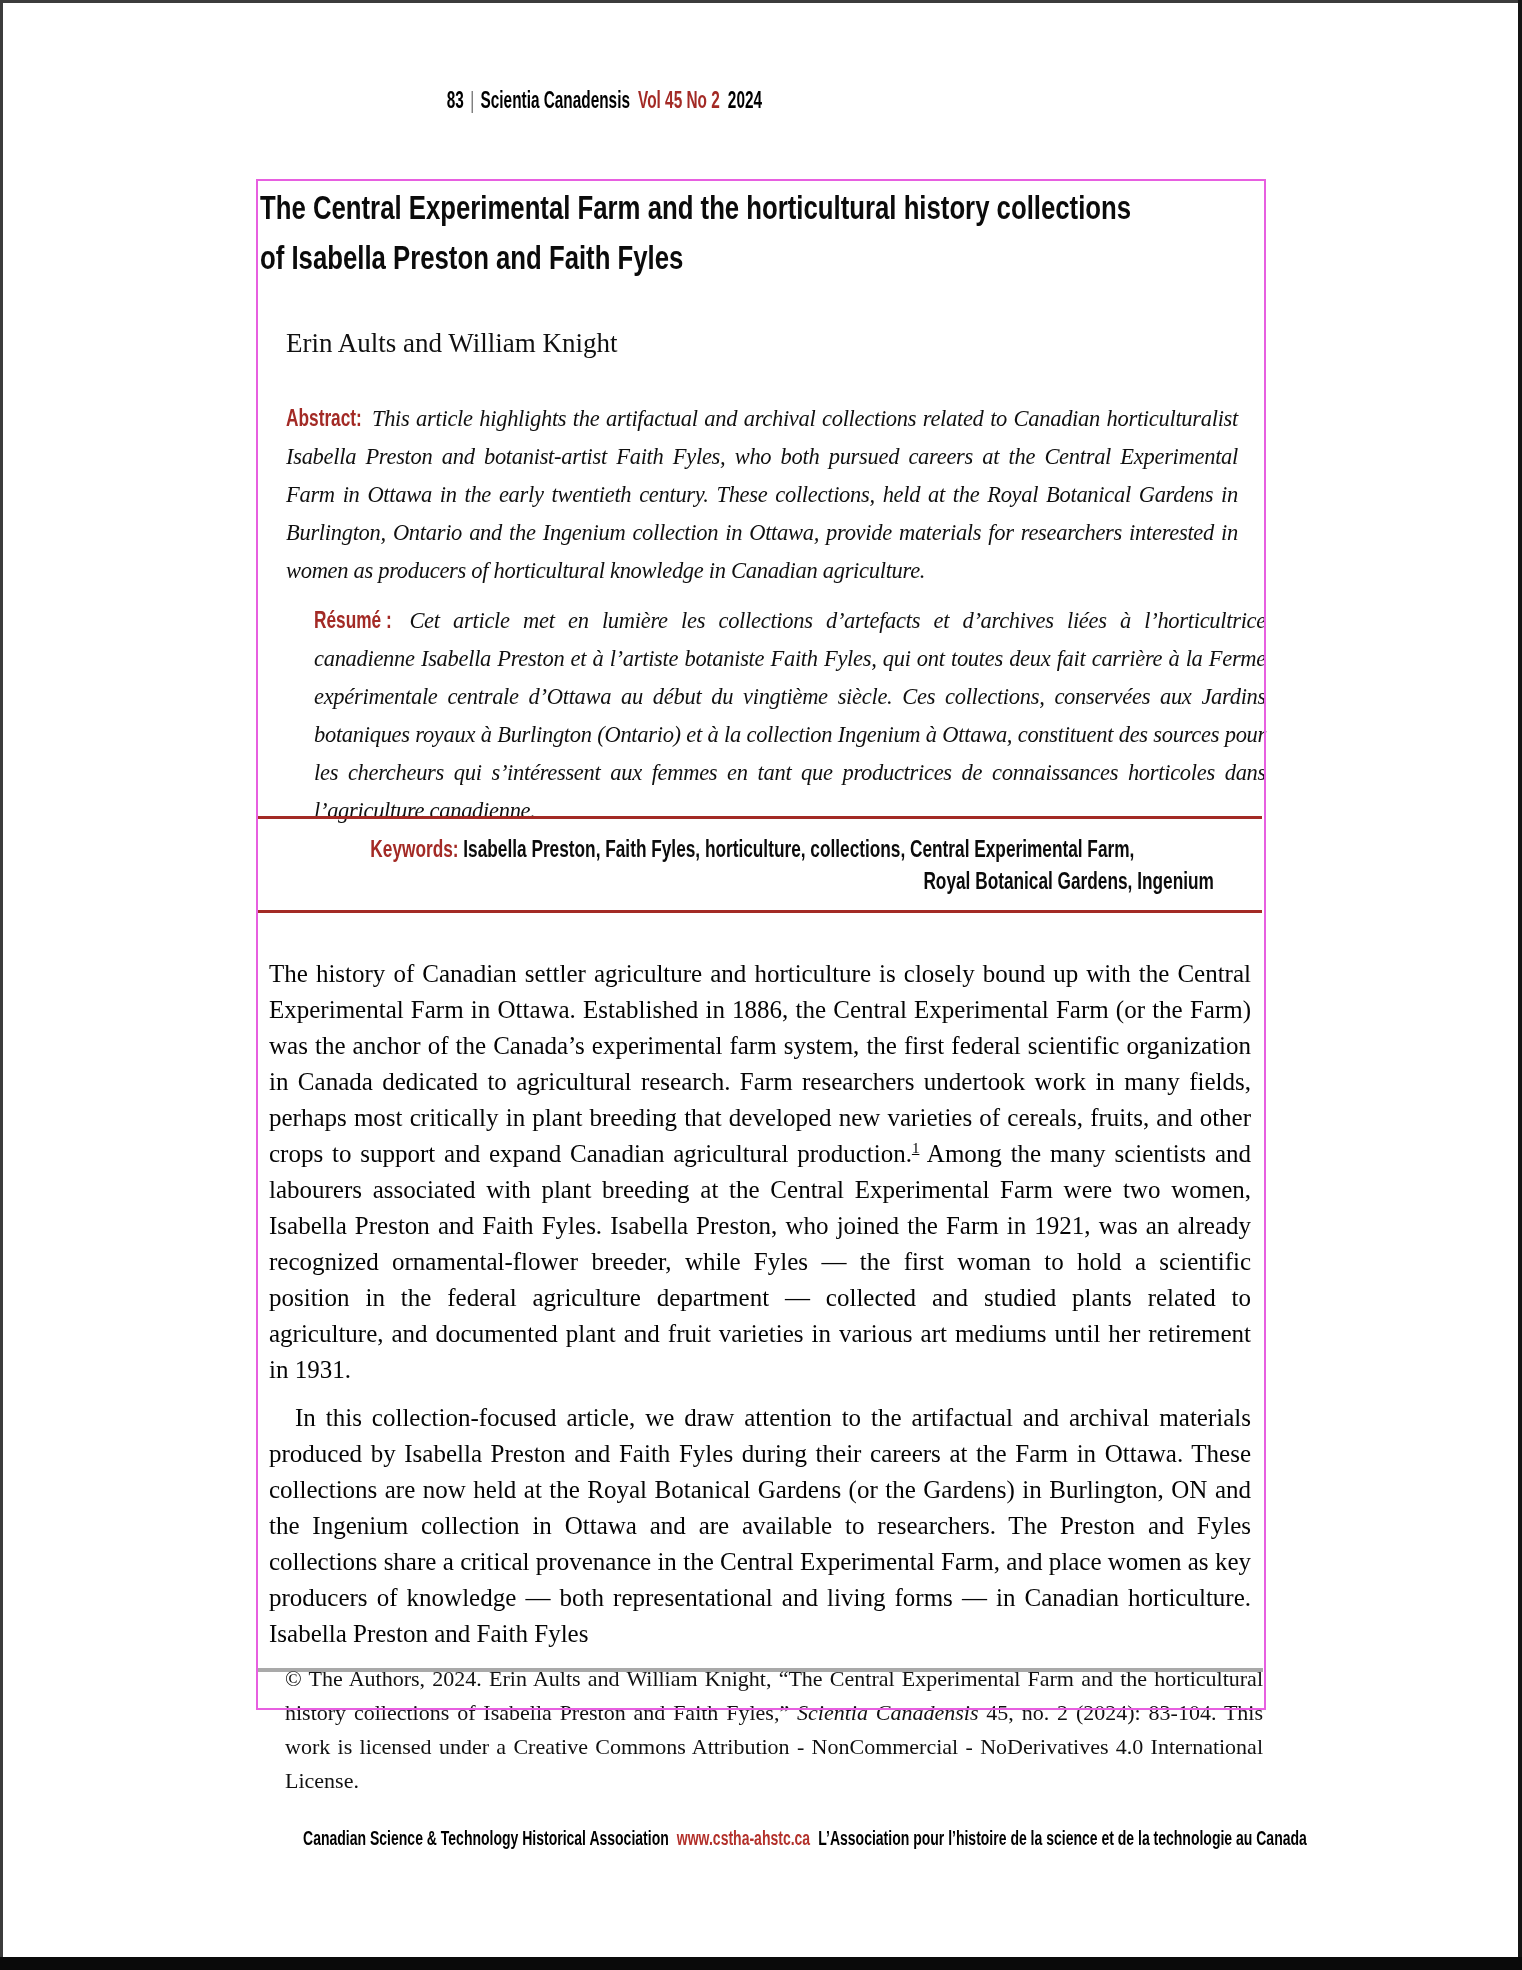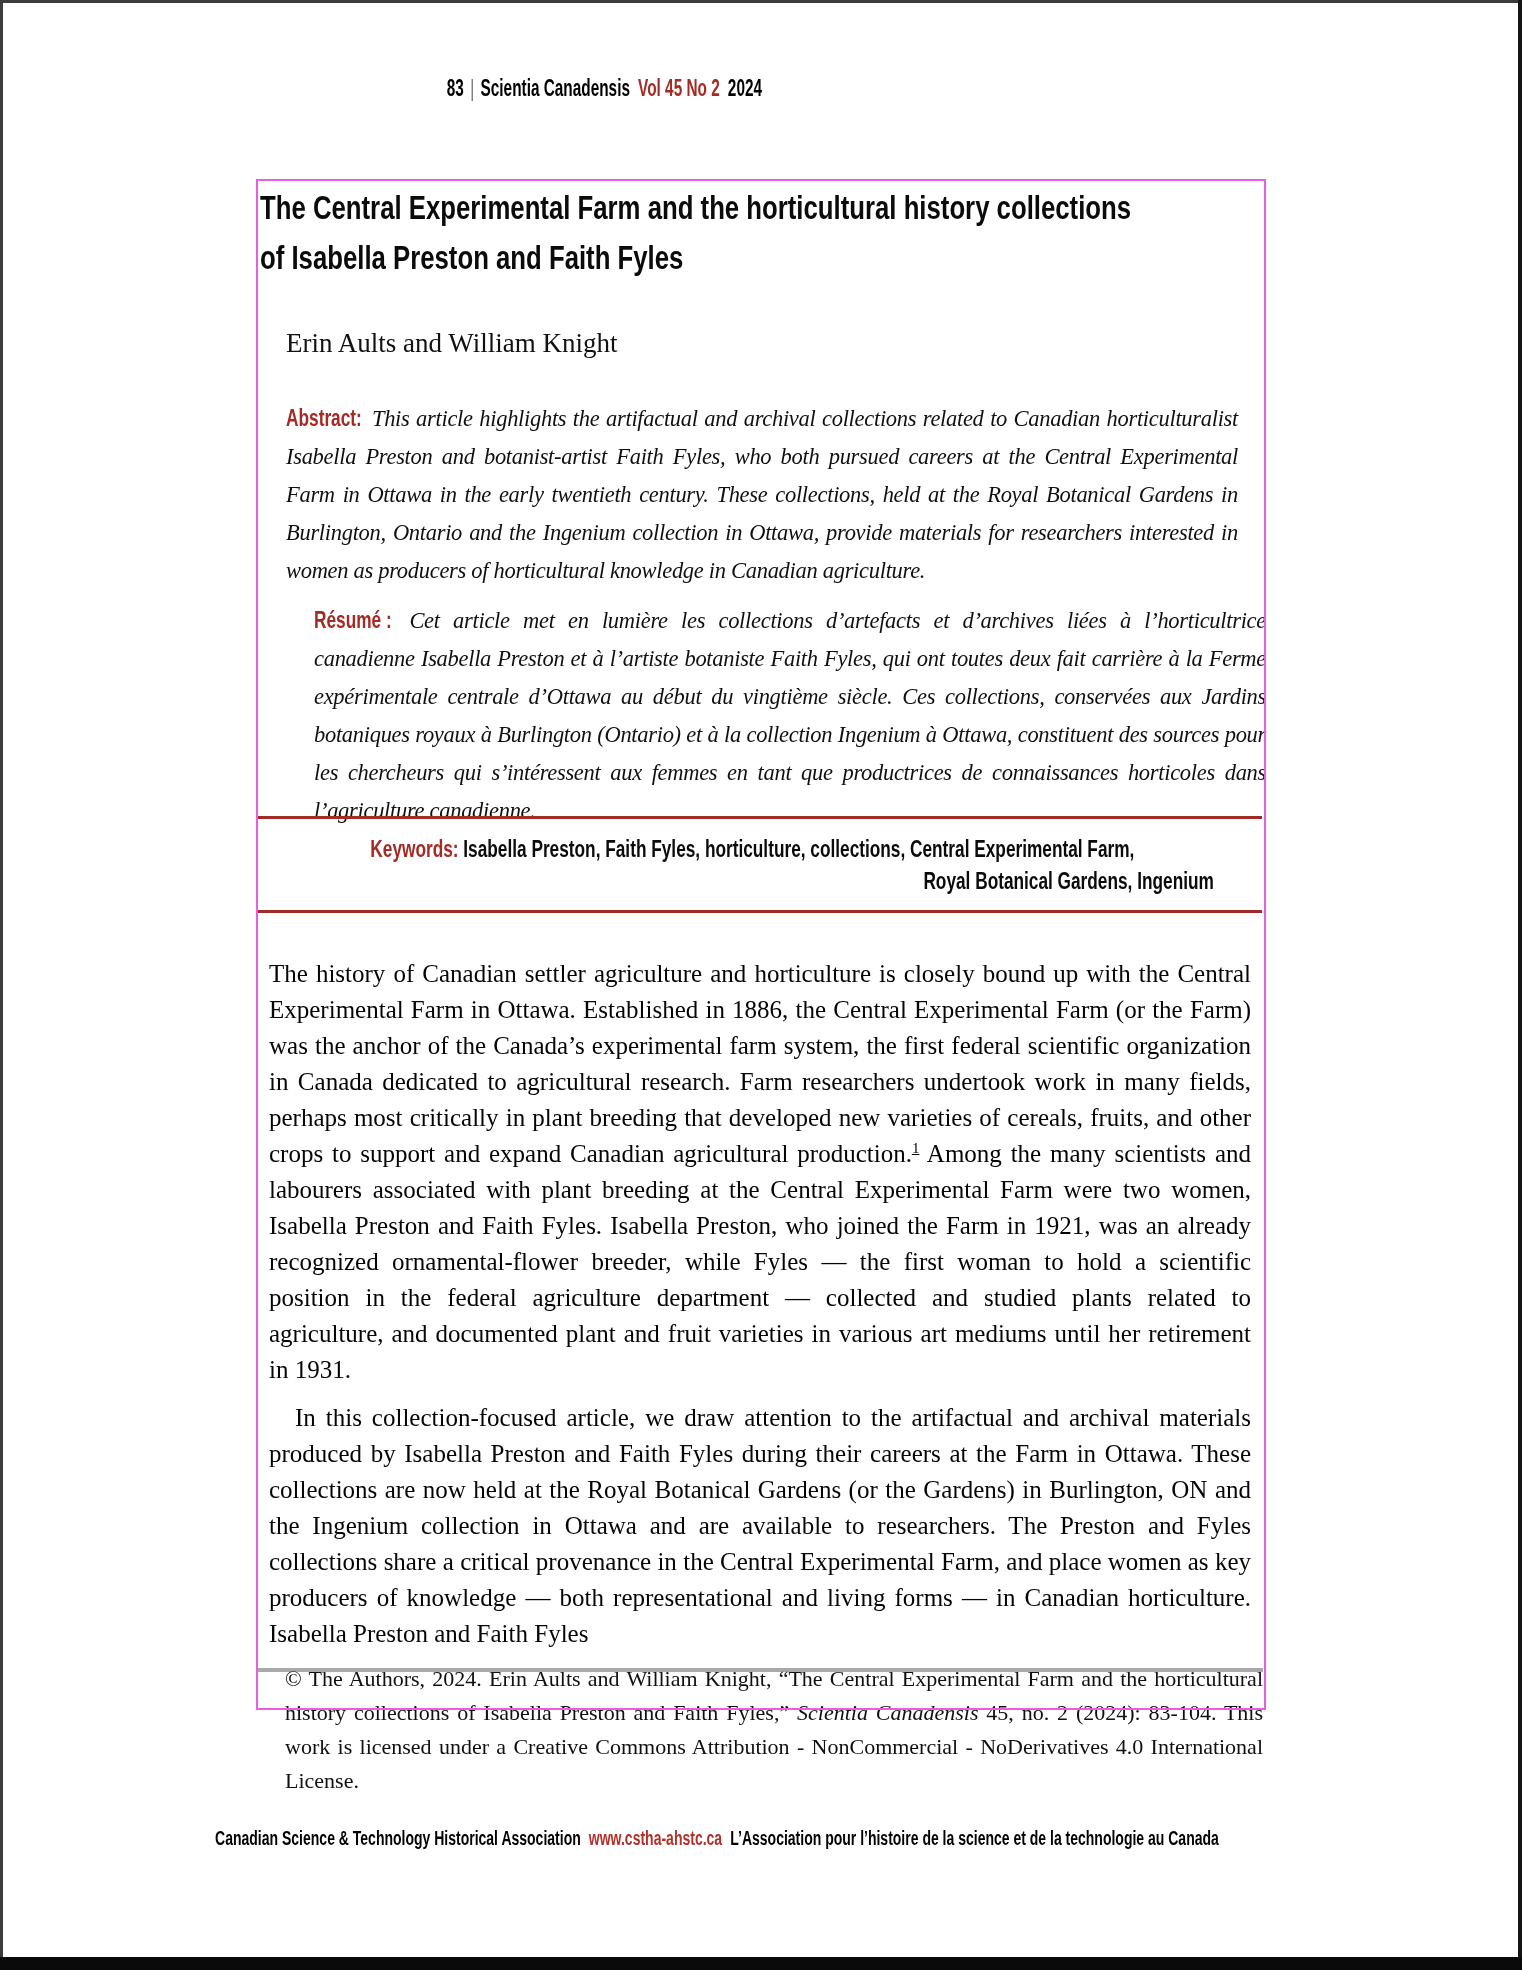--- a/index.html
+++ b/index.html
@@ -12,21 +12,21 @@
   
   .edge-top    { position:absolute; left:0; top:0; width:100%; height:3px; background:#3c3c3c; }
   .edge-left   { position:absolute; left:0; top:0; width:3px; height:100%; background:#3c3c3c; }
   .edge-right  { position:absolute; right:0; top:0; width:4px; height:100%; background:#141414; }
   .edge-bottom { position:absolute; left:0; bottom:0; width:100%; height:13px; background:#0a0a0a; }
 
   .condensed { font-family:"Liberation Sans","DejaVu Sans",sans-serif; font-weight:700; }
   .red { color:#A32A25; }
 
   
-  .header { position:absolute; top:74px; left:0; width:1208px; text-align:center; }
+  .header { position:absolute; top:86px; left:0; width:1208px; text-align:center; }
   .header .inner { display:inline-block; transform:scaleX(0.64); transform-origin:center top;
                    font-size:24px; white-space:nowrap; letter-spacing:0; }
   .header .sep { color:#6e6e6e; font-weight:400; padding:0 7px; }
   .header .part { padding:0 3px; }
 
   
   .annotation-box { position:absolute; left:256px; top:179px; width:1006px; height:1527px;
                     border:2px solid #E75FE0; pointer-events:none; z-index:60; background:transparent; }
 
   
@@ -61,21 +61,21 @@
   .body-text p.indent { text-indent:26px; }
   sup.footnote { font-size:15px; line-height:0; text-decoration:underline; vertical-align:super; cursor:pointer; }
 
   
   .gray-rule { position:absolute; left:257px; top:1668px; width:1006px; height:4px; background:#A9A9A9; }
   .copyright { position:absolute; left:285px; top:1662px; width:978px;
                font-size:22px; line-height:34px; text-align:justify; color:#101010; }
   .copyright .journal { font-style:italic; }
 
   
-  .footer { position:absolute; top:1827px; left:0; width:1522px; text-align:left; }
+  .footer { position:absolute; top:1827px; left:0; width:1522px; text-align:right; }
   .footer .inner { display:inline-block; transform:scaleX(0.70); transform-origin:center top;
                    font-size:20px; white-space:nowrap; }
   .footer .url { color:#B3302A; padding:0 6px; cursor:pointer; }
 </style>
 </head>
 <body>
 
 <div class="edge-top"></div>
 <div class="edge-left"></div>
 <div class="edge-right"></div>

